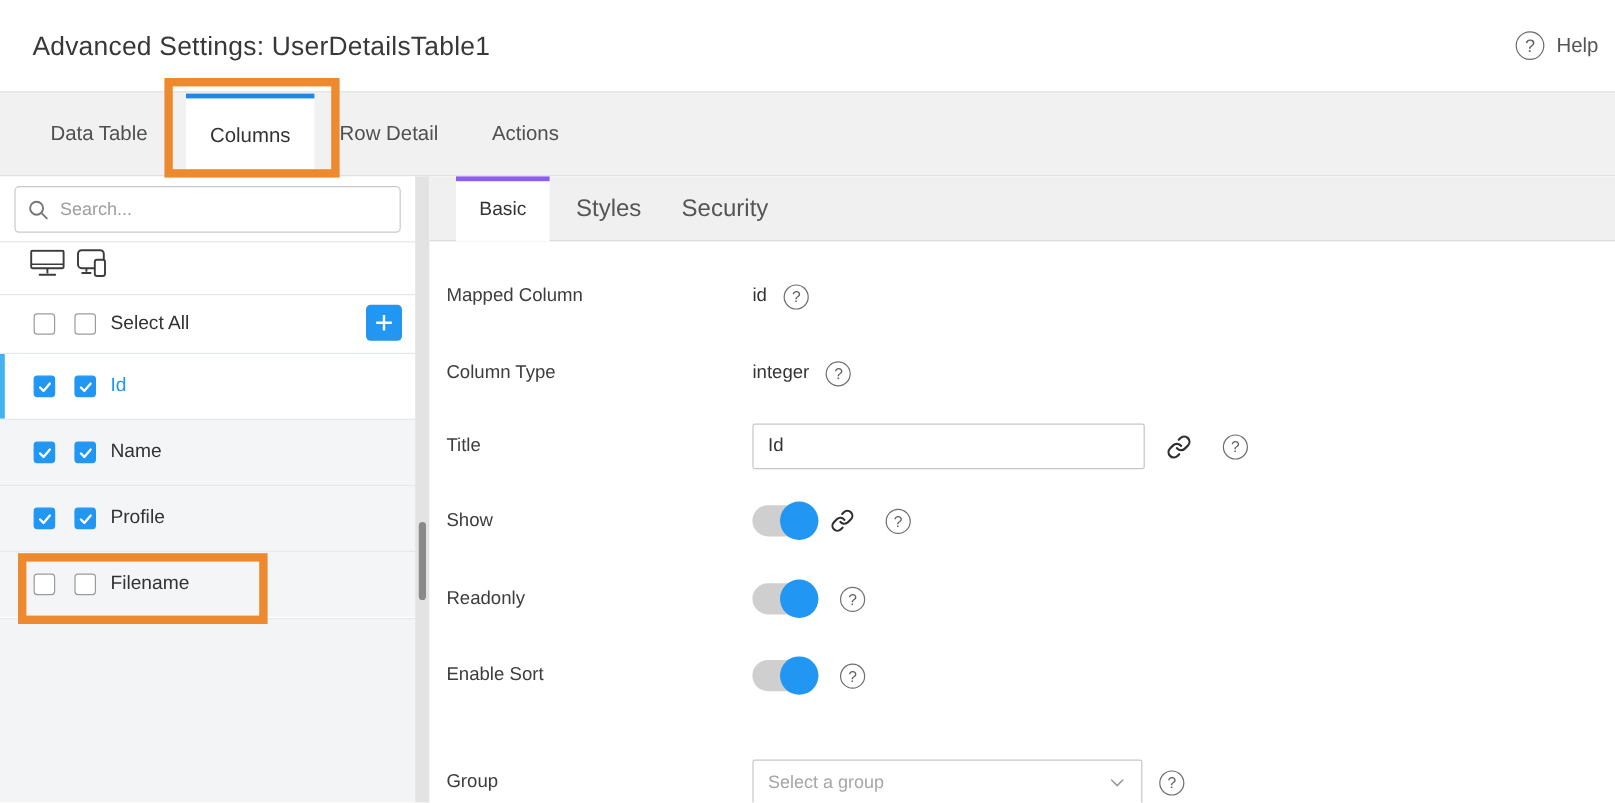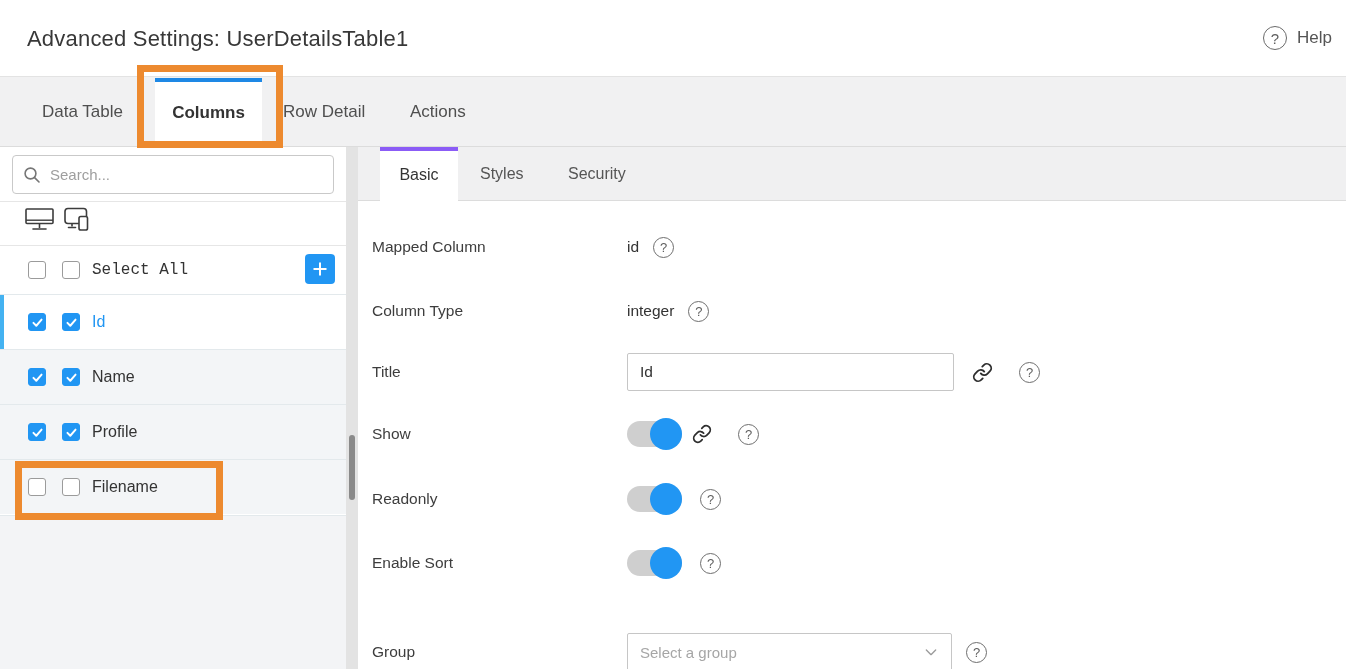--- a/index.html
+++ b/index.html
@@ -13,42 +13,42 @@
   .help { position:absolute; right:14px; top:26px; display:flex; align-items:center; gap:10px; cursor:pointer; }
   .help .q-big { width:24px; height:24px; border:1.7px solid #6b6b6b; border-radius:50%; color:#5f5f5f;
                  font-size:15px; display:flex; align-items:center; justify-content:center; }
   .help-label { font-size:17px; color:#555; }
 
   
   .tabstrip { position:absolute; left:0; top:76px; width:1346px; height:71px; background:#f1f1f2;
               border-top:1px solid #e3e3e3; border-bottom:1px solid #dcdcdc; }
   .tab { position:absolute; top:0; height:70px; line-height:70px; font-size:17px; color:#4f4f4f; cursor:pointer; }
   .tab-active-block { position:absolute; top:1px; height:70px; background:#fff; border-top:4px solid #1e88e5;
-                      text-align:center; font-size:17px; color:#333; line-height:62px; cursor:pointer; z-index:2;font-weight:bold; }
+                      text-align:center; font-size:17px; color:#333; line-height:62px; cursor:pointer; z-index:2; }
   #tab-data-table { left:42px; }
   #tab-columns { left:155px; width:107px; }
   #tab-row-detail { left:283px; }
   #tab-actions { left:410px; }
 
   
   .sidebar { position:absolute; left:0; top:147px; width:358px; height:522px; background:#fff; }
   .scroll-track { position:absolute; right:0; top:0; width:12px; height:522px; background:#e3e3e3; }
   .scroll-thumb { position:absolute; right:3px; top:288px; width:6px; height:65px; background:#8a8a8a; border-radius:3px; }
 
   .search-wrap { position:absolute; left:12px; top:8px; width:322px; height:39px; background:#fff;
                  border:1px solid #c9c9c9; border-radius:4px; display:flex; align-items:center; padding:0 10px; gap:9px; }
   .search-wrap input { border:0; outline:none; flex:1; font-size:15px; color:#be185d; background:transparent;
                        font-family:"Liberation Sans","DejaVu Sans",sans-serif; }
   .search-wrap input::placeholder { color:#9e9e9e; }
 
   .sep { position:absolute; left:0; width:346px; height:1px; background:#e6e6e6; }
 
   .device-icons { position:absolute; left:25px; top:60px; display:flex; gap:9px; align-items:flex-end; }
 
-  .selectall-row { position:absolute; left:0; top:99px; width:318px; height:47px; display:flex; align-items:center;font-family:Liberation Mono, monospace; }
+  .selectall-row { position:absolute; left:0; top:99px; width:318px; height:47px; display:flex; align-items:center; }
   .cb { width:18px; height:18px; border:1.5px solid #9b9b9b; border-radius:3px; background:#fff;
         display:flex; align-items:center; justify-content:center; cursor:pointer; flex:0 0 auto; }
   .cb svg { display:none; }
   .cb[data-checked="true"] { background:#2196f3; border-color:#2196f3; }
   .cb[data-checked="true"] svg { display:block; }
   .cb1 { margin-left:28px; } .cb2 { margin-left:16px; }
   .row-label { margin-left:12px; font-size:16px; color:#333; }
   .add-btn { position:absolute; left:305px; top:8px; width:30px; height:30px; background:#2196f3; border:0;
              border-radius:4px; cursor:pointer; display:flex; align-items:center; justify-content:center; }
 
@@ -56,21 +56,21 @@
   .col-row { position:relative; height:55px; display:flex; align-items:center; background:#f3f5f7;
              border-top:1px solid #e3e9ec; cursor:pointer; }
   .col-row[data-selected="true"] { background:#fff; }
   .col-row[data-selected="true"]::before { content:""; position:absolute; left:0; top:0; bottom:0; width:4px; background:#44b2f1; }
   .col-row[data-selected="true"] .row-label { color:#2196f3; }
   .sidebar-fill { position:absolute; left:0; top:368px; width:346px; height:154px; background:#f3f4f6; border-top:1px solid #e3e9ec; }
 
   
   .main { position:absolute; left:358px; top:147px; width:988px; height:522px; background:#fff; }
   .panel-tabstrip { position:absolute; left:0; top:0; width:988px; height:54px; background:#f0f0f1; border-bottom:1px solid #dcdcdc; }
-  .ptab { position:absolute; top:0; height:54px; line-height:54px; font-size:16px; color:#555; cursor:pointer; }
+  .ptab { position:absolute; top:0; height:54px; line-height:54px; font-size:20px; color:#555; cursor:pointer; }
   .ptab-active { position:absolute; left:22px; top:0; width:78px; height:54px; background:#fff; border-top:4px solid #8b5cf6;
                  text-align:center; line-height:48px; font-size:16px; color:#333; cursor:pointer; z-index:2; }
   #ptab-styles { left:122px; } #ptab-security { left:210px; }
 
   .field-row { position:absolute; left:14px; display:flex; align-items:center; height:38px; }
   .field-label { width:255px; font-size:15.5px; color:#3d3d3d; }
   .field-value { font-size:15.5px; color:#333; }
   .q-icon { width:21px; height:21px; border:1.5px solid #6e6e6e; border-radius:50%; color:#5f5f5f; font-size:13px;
             display:flex; align-items:center; justify-content:center; flex:0 0 auto; }
   .ml14 { margin-left:14px; } .ml18 { margin-left:18px; } .ml26 { margin-left:26px; } .ml10 { margin-left:10px; }

